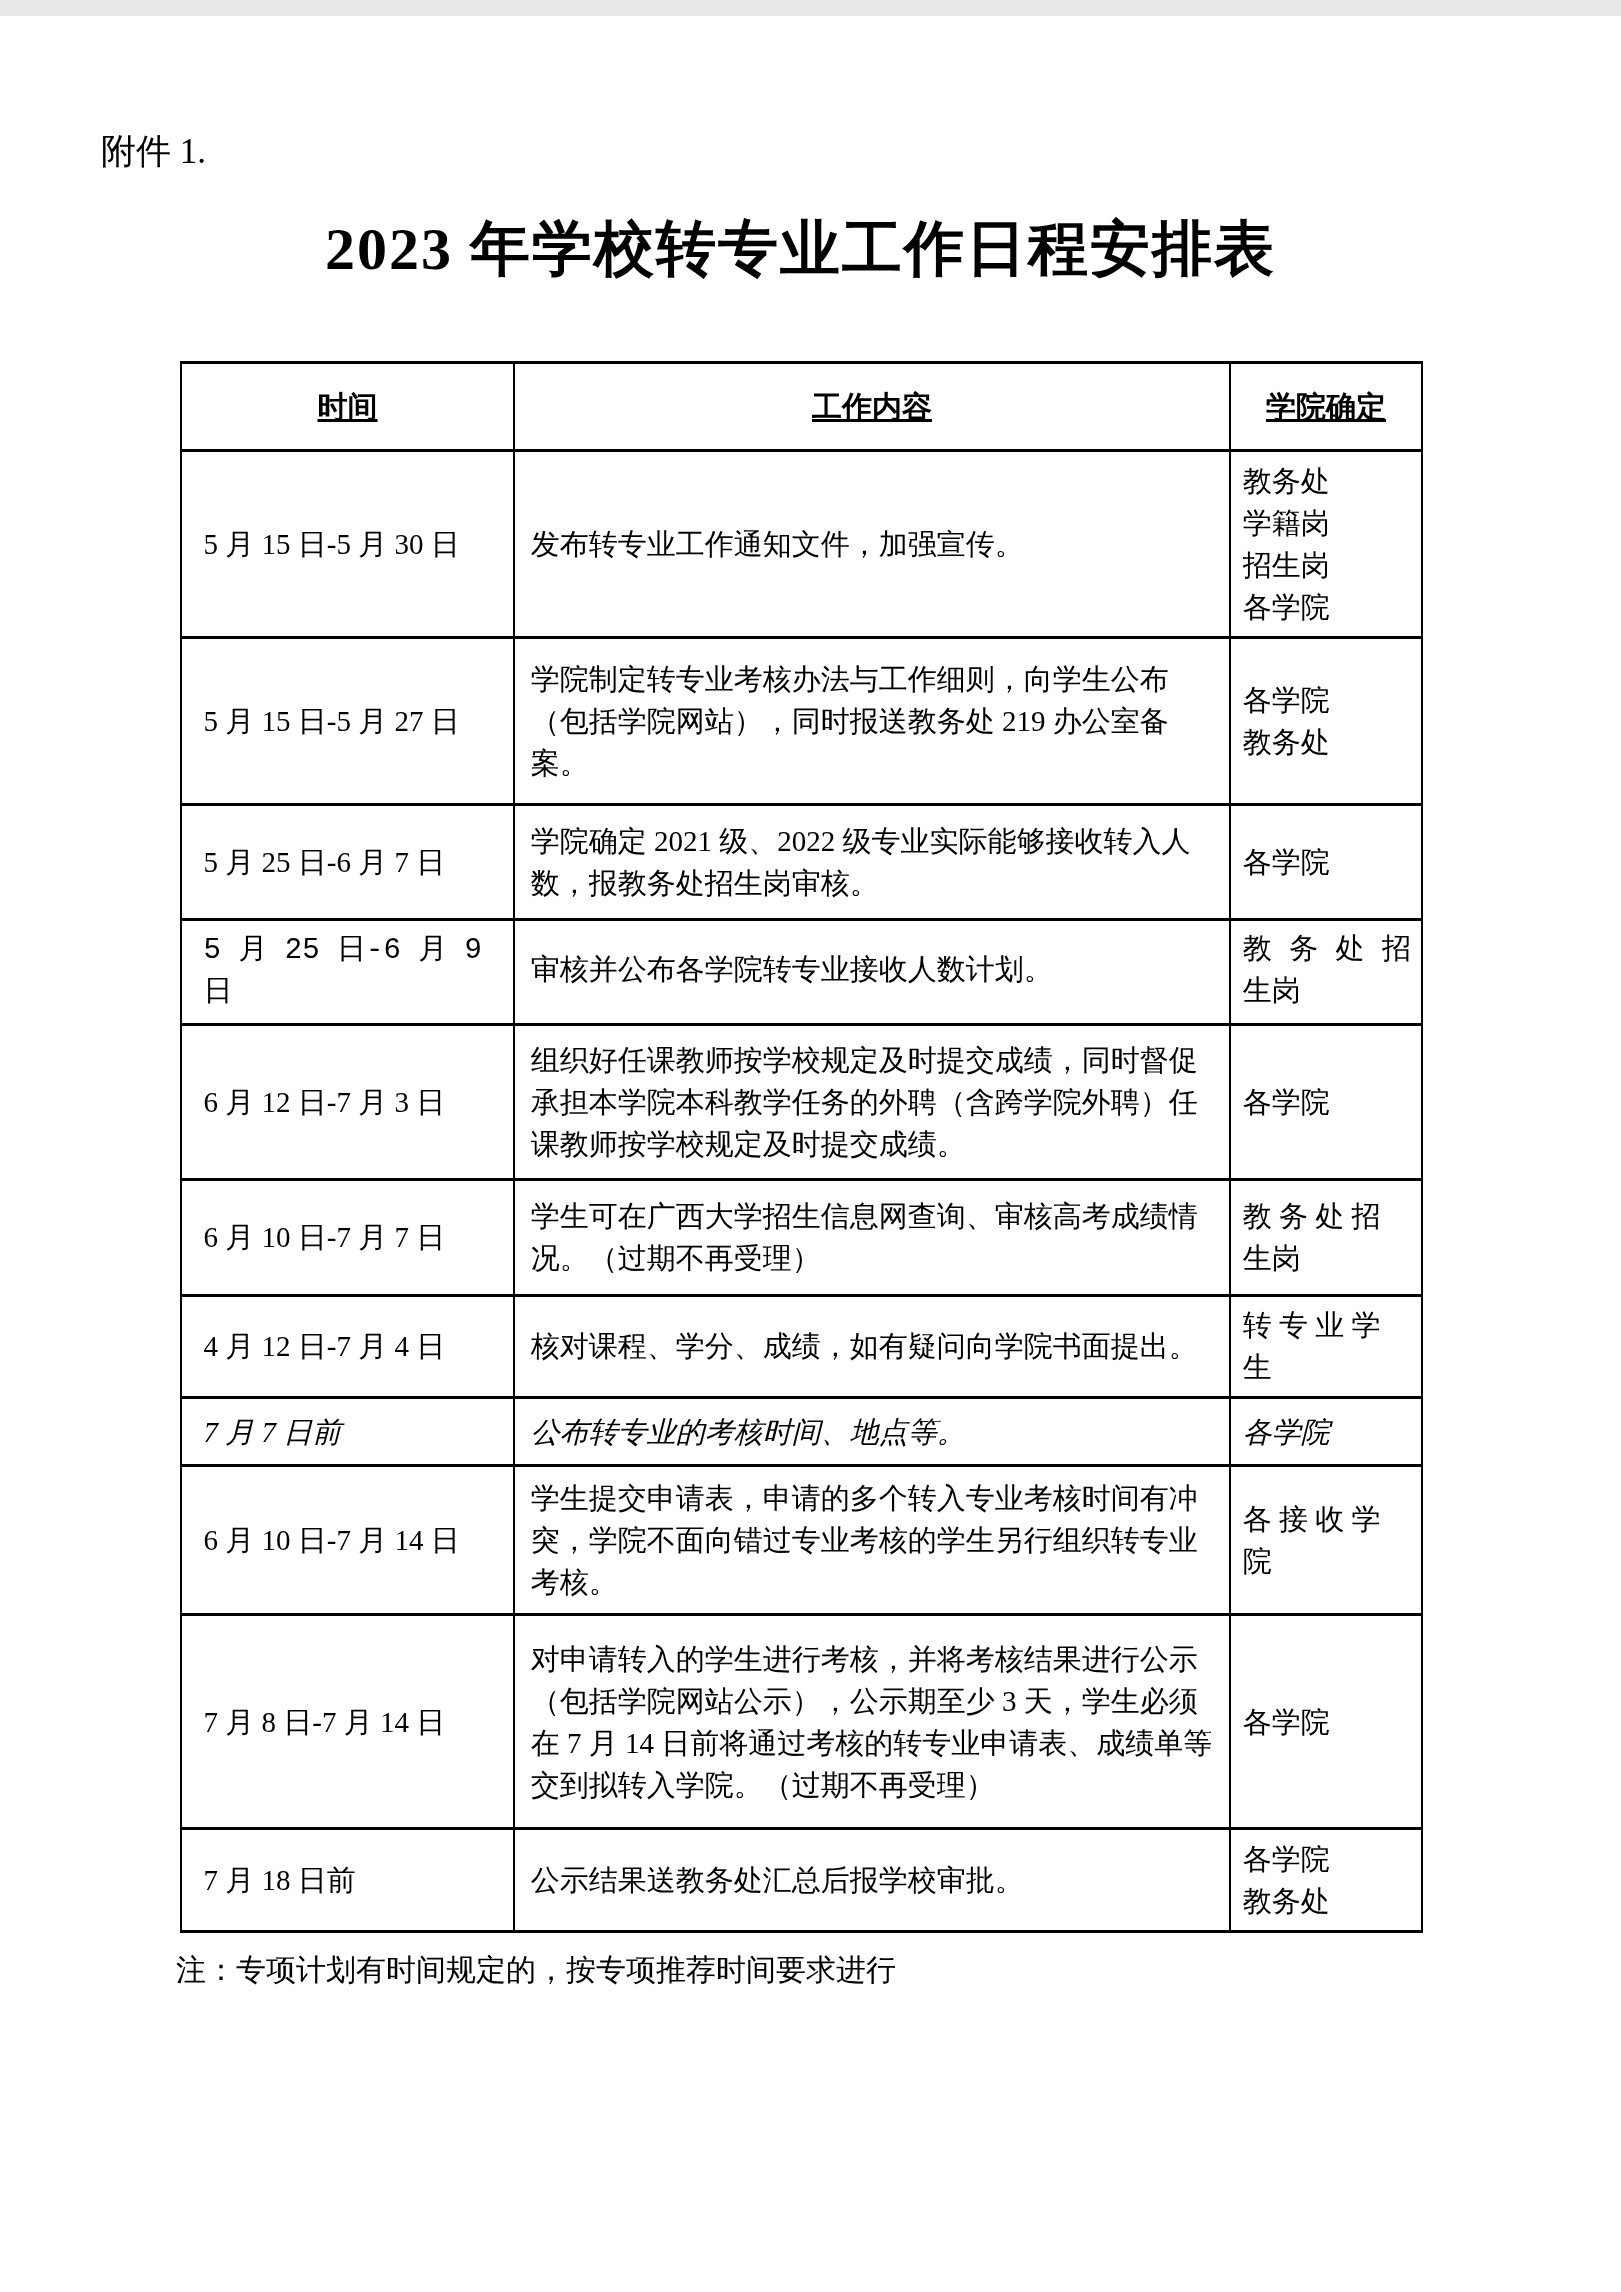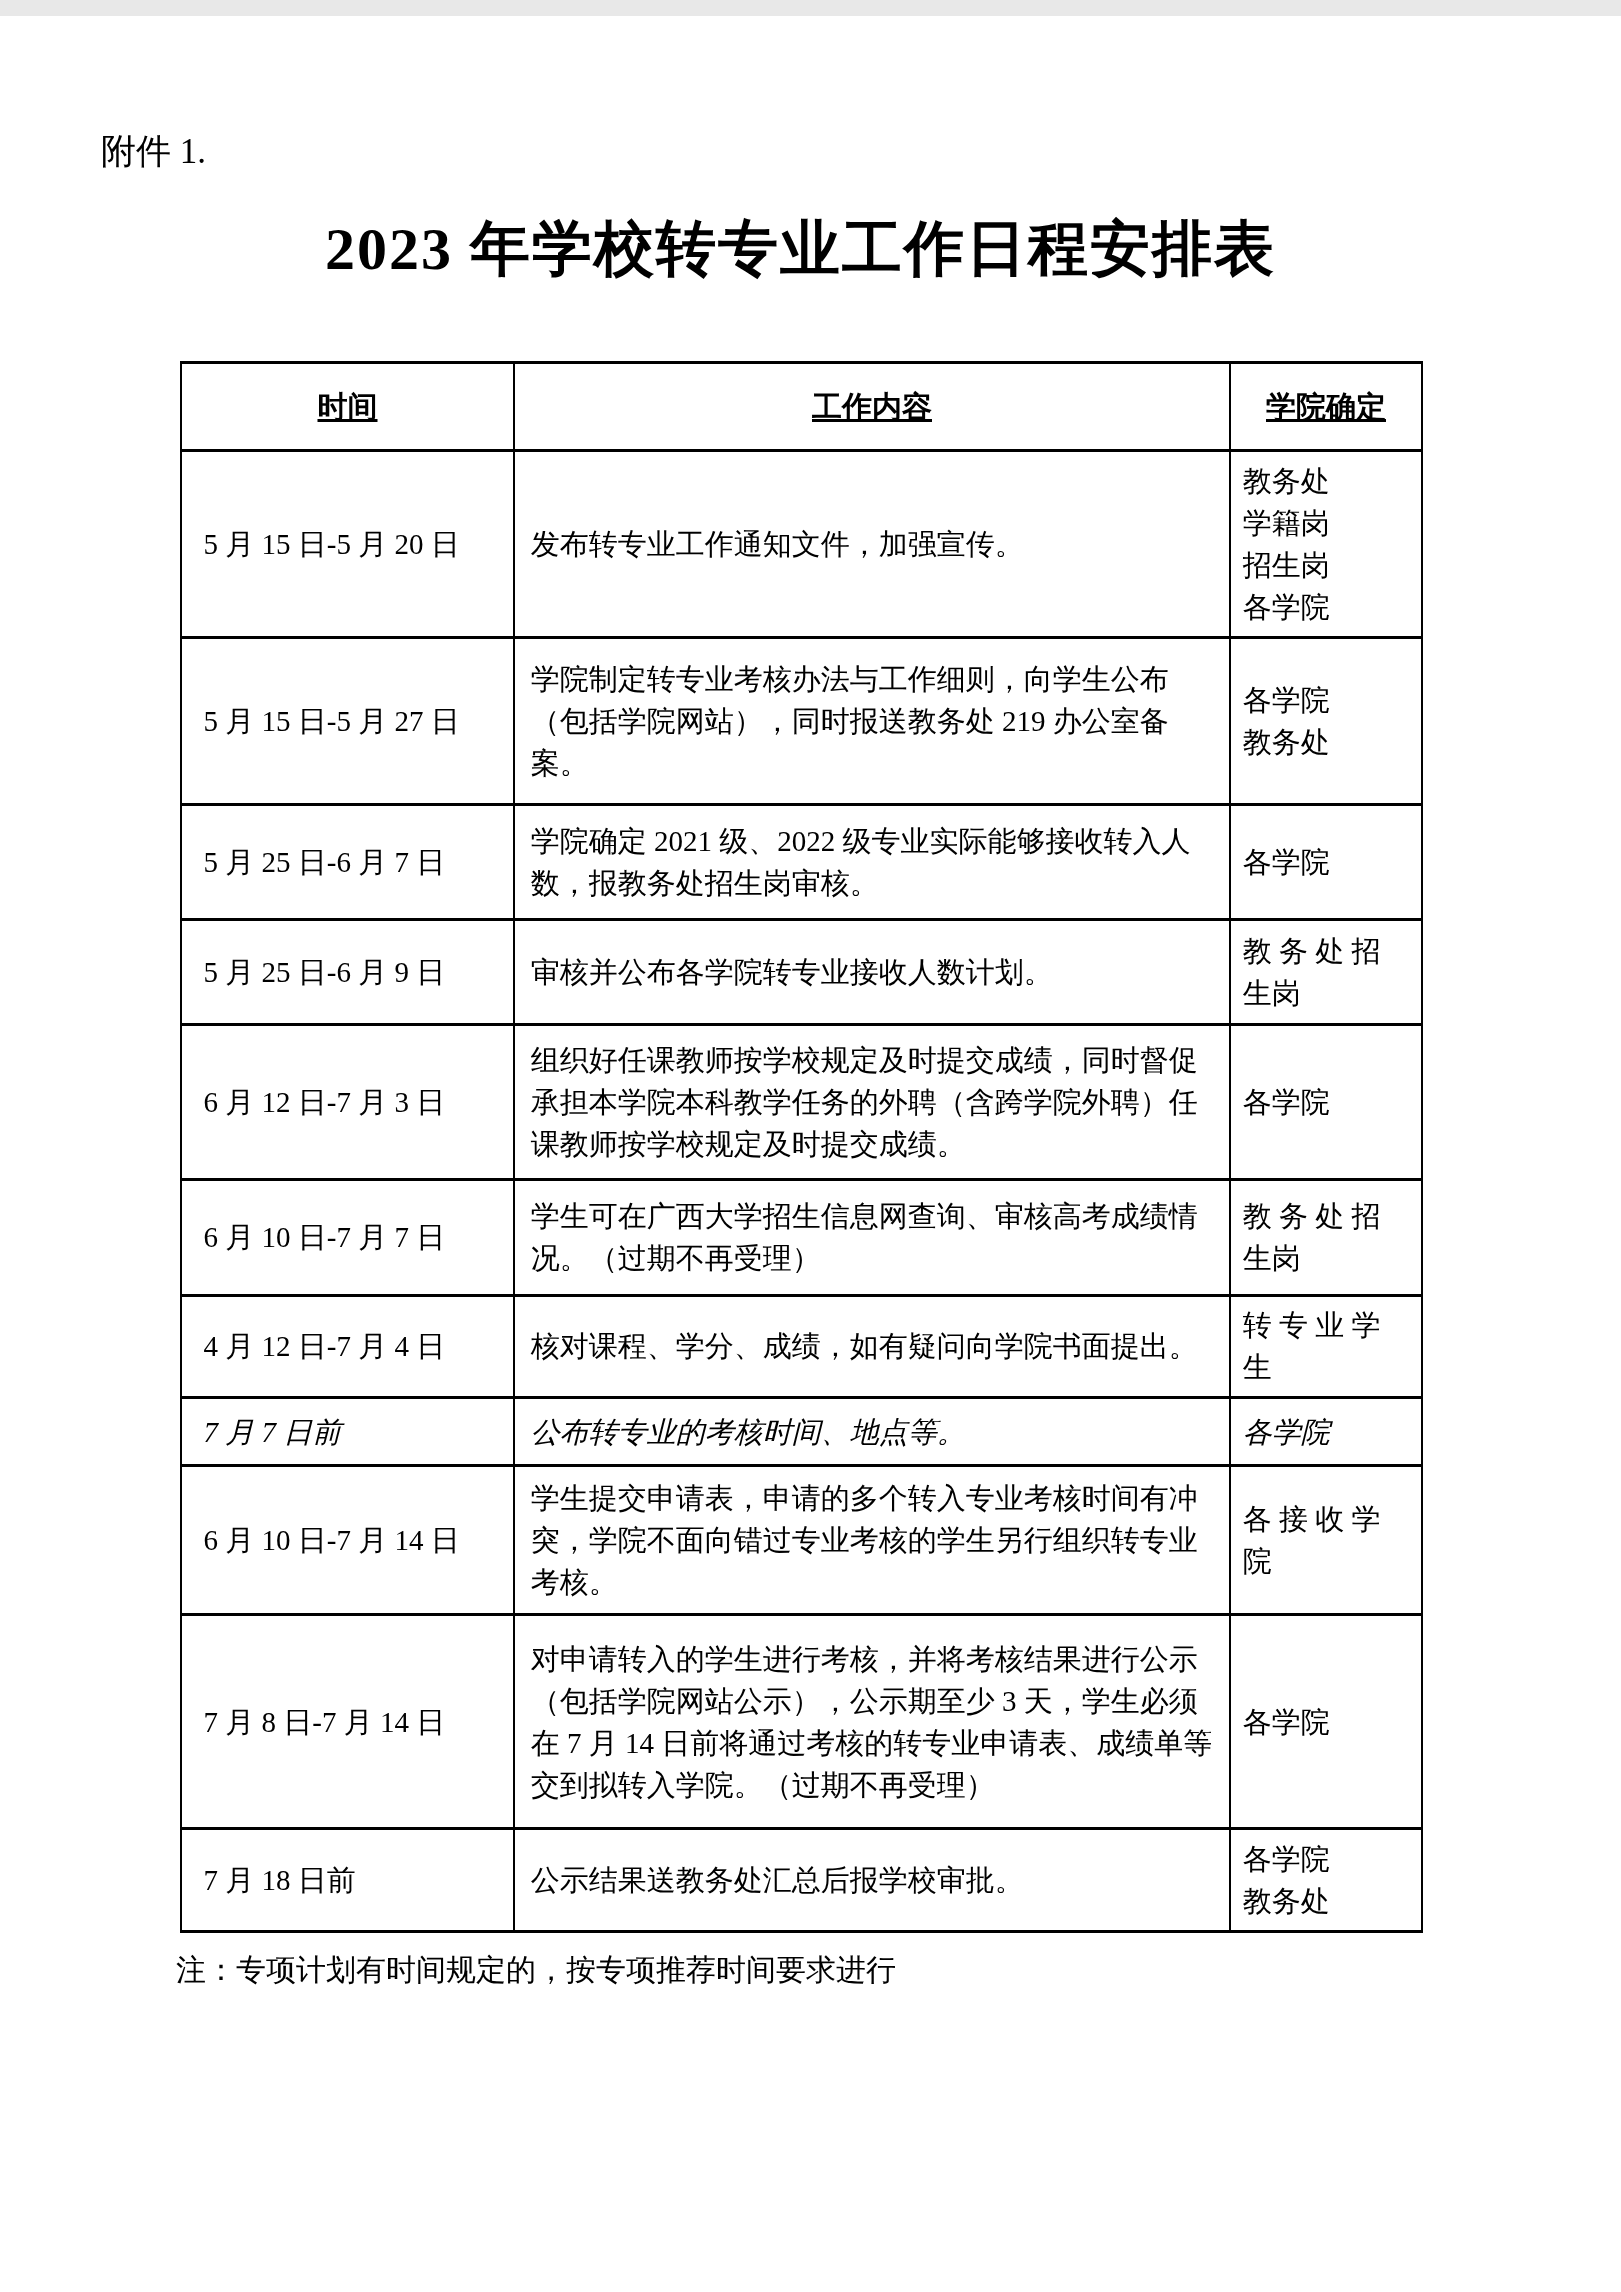--- a/index.html
+++ b/index.html
@@ -90,39 +90,39 @@
     </colgroup>
     <thead>
       <tr style="height:88px;text-decoration:underline;">
         <th>时间</th>
         <th>工作内容</th>
         <th>学院确定</th>
       </tr>
     </thead>
     <tbody>
       <tr style="height:150px;">
-        <td class="time">5 月 15 日-5 月 20 日</td>
+        <td class="time">5 月 15 日-5 月 30 日</td>
         <td class="content">发布转专业工作通知文件，加强宣传。</td>
         <td class="unit">教务处
 学籍岗
 招生岗
 各学院</td>
       </tr>
       <tr style="height:167px;">
         <td class="time">5 月 15 日-5 月 27 日</td>
         <td class="content">学院制定转专业考核办法与工作细则，向学生公布（包括学院网站），同时报送教务处 219 办公室备案。</td>
         <td class="unit">各学院
 教务处</td>
       </tr>
       <tr style="height:115px;">
         <td class="time">5 月 25 日-6 月 7 日</td>
         <td class="content">学院确定 2021 级、2022 级专业实际能够接收转入人数，报教务处招生岗审核。</td>
         <td class="unit">各学院</td>
       </tr>
-      <tr style="height:105px;">
+      <tr style="height:105px;font-family:Liberation Mono, monospace;">
         <td class="time">5 月 25 日-6 月 9 日</td>
         <td class="content">审核并公布各学院转专业接收人数计划。</td>
         <td class="unit">教 务 处 招
 生岗</td>
       </tr>
       <tr style="height:155px;">
         <td class="time">6 月 12 日-7 月 3 日</td>
         <td class="content">组织好任课教师按学校规定及时提交成绩，同时督促承担本学院本科教学任务的外聘（含跨学院外聘）任课教师按学校规定及时提交成绩。</td>
         <td class="unit">各学院</td>
       </tr>

